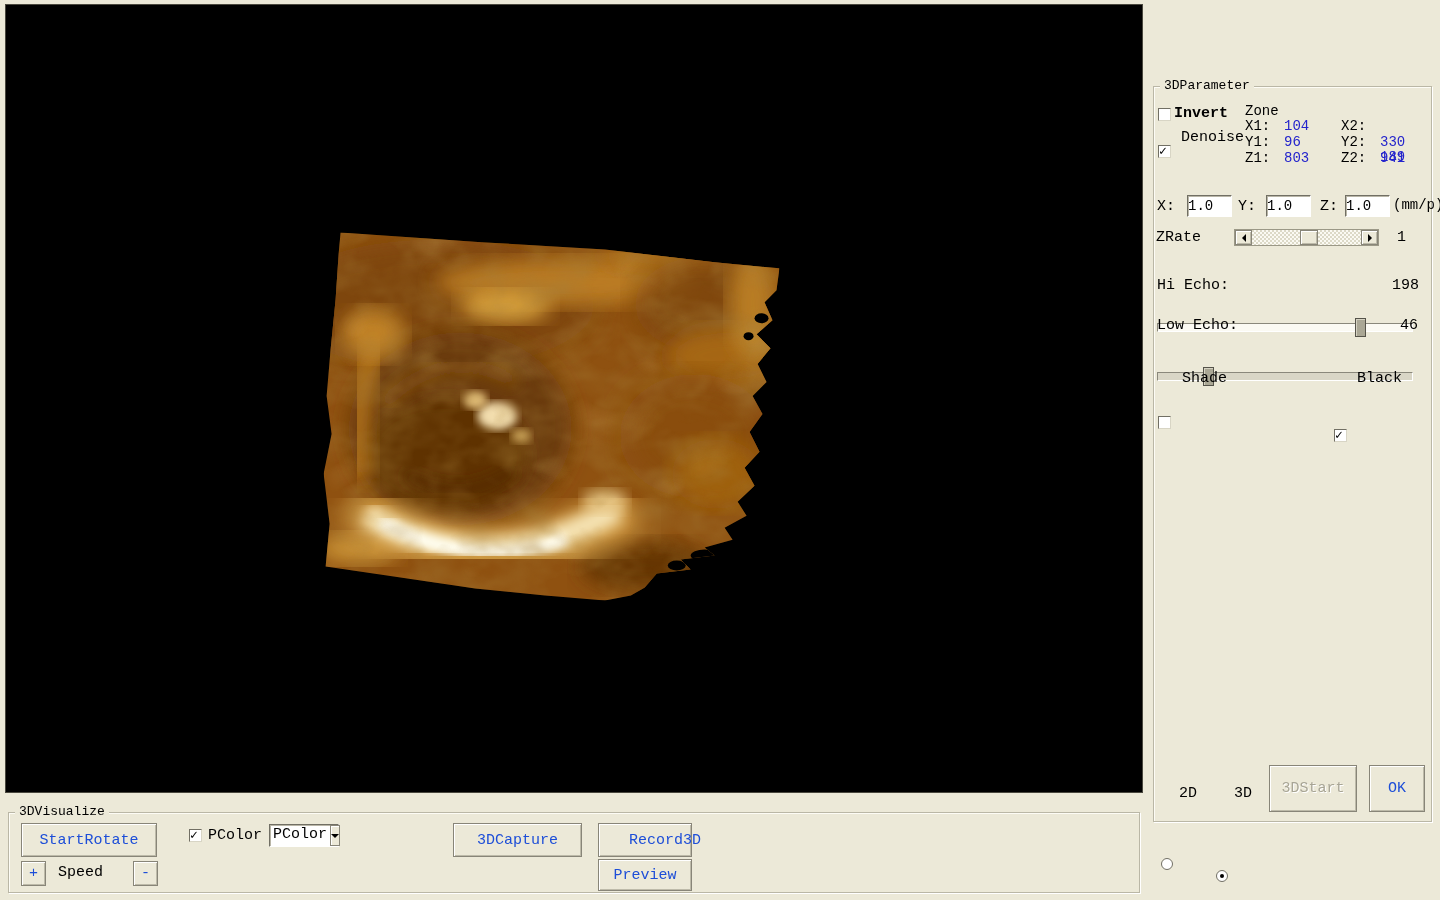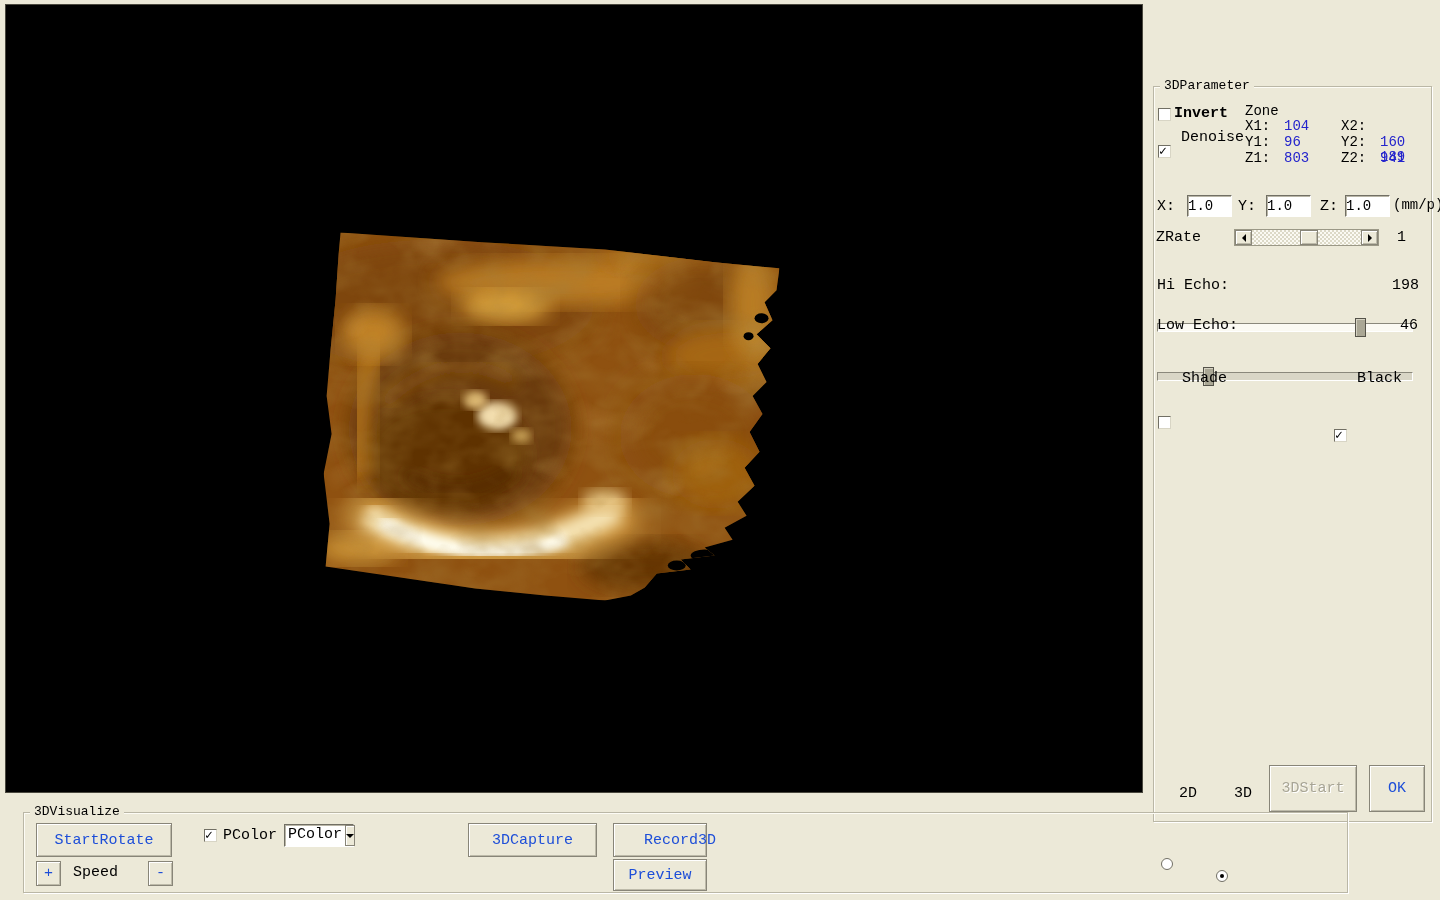--- a/index.html
+++ b/index.html
@@ -210,21 +210,21 @@
     <div class="abs lbl" style="left:27px; top:43px;">Denoise</div>
 
     <div class="abs lbl small" style="left:91px; top:16px;">Zone</div>
     <div class="abs lbl small" style="left:91px; top:31px;">X1:</div>
     <div class="abs lbl small blue" style="left:130px; top:31px;">104</div>
     <div class="abs lbl small" style="left:187px; top:31px;">X2:</div>
     <div class="abs lbl small blue" style="left:226px; top:31px;margin-top:31px;">189</div>
     <div class="abs lbl small" style="left:91px; top:47px;">Y1:</div>
     <div class="abs lbl small blue" style="left:130px; top:47px;">96</div>
     <div class="abs lbl small" style="left:187px; top:47px;">Y2:</div>
-    <div class="abs lbl small blue" style="left:226px; top:47px;">160</div>
+    <div class="abs lbl small blue" style="left:226px; top:47px;">330</div>
     <div class="abs lbl small" style="left:91px; top:63px;">Z1:</div>
     <div class="abs lbl small blue" style="left:130px; top:63px;">803</div>
     <div class="abs lbl small" style="left:187px; top:63px;">Z2:</div>
     <div class="abs lbl small blue" style="left:226px; top:63px;">941</div>
 
     <div class="abs lbl" style="left:3px; top:112px;">X:</div>
     <input class="abs xp-input" style="left: 33px; top: 108px; width: 45px; height: 22px;" value="1.0">
     <div class="abs lbl" style="left:84px; top:112px;">Y:</div>
     <input class="abs xp-input" style="left: 112px; top: 108px; width: 45px; height: 22px;" value="1.0">
     <div class="abs lbl" style="left:166px; top:112px;">Z:</div>
@@ -264,21 +264,21 @@
 
     <div class="abs xp-radio" style="left:7px; top:701px;"></div>
     <div class="abs lbl" style="left:25px; top:699px;">2D</div>
     <div class="abs xp-radio on" style="left:62px; top:701px;"></div>
     <div class="abs lbl" style="left:80px; top:699px;">3D</div>
     <button class="abs xp-btn disabled" style="left:115px; top:678px; width:88px; height:47px;">3DStart</button>
     <button class="abs xp-btn" style="left:215px; top:678px; width:56px; height:47px;">OK</button>
   </div>
 </div>
 
-<div class="abs groupbox" style="left:8px; top:812px; width:1325px; height:81px;margin-left:15px;">
+<div class="abs groupbox" style="left:8px; top:812px; width:1132px; height:81px;">
   <span class="gb-title">3DVisualize</span>
 
   <button class="abs xp-btn" style="left:12px; top:10px; width:136px; height:34px;">StartRotate</button>
 
   <div class="abs xp-check on" style="left:180px; top:16px;"></div>
   <div class="abs lbl" style="left:199px; top:15px;">PColor</div>
 
   <div class="abs combo" style="left:260px; top:11px; width:70px; height:23px;">
     <span class="combo-text">PColor</span>
     <span class="combo-btn">

